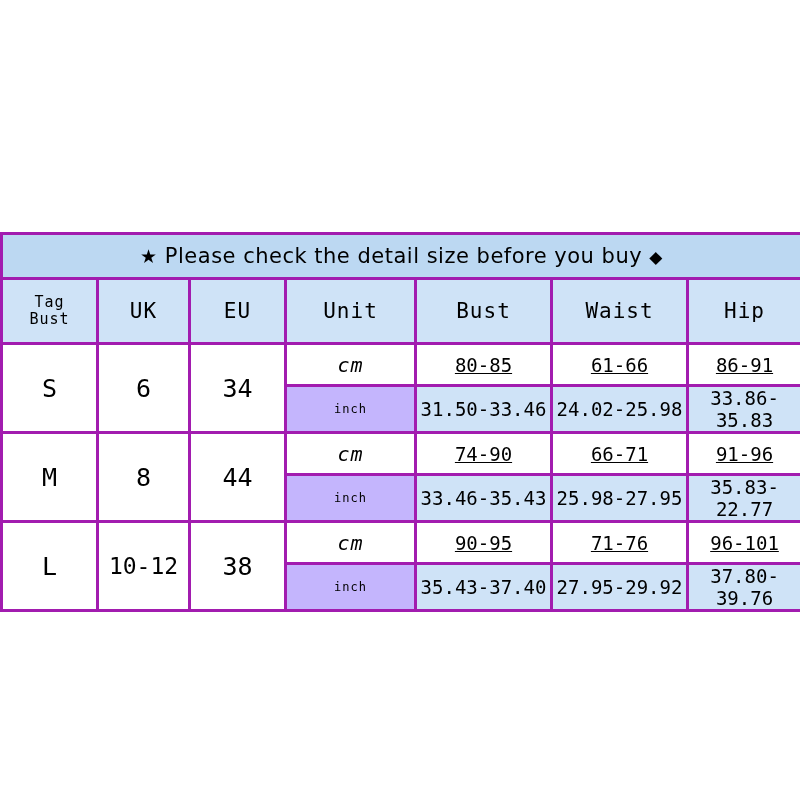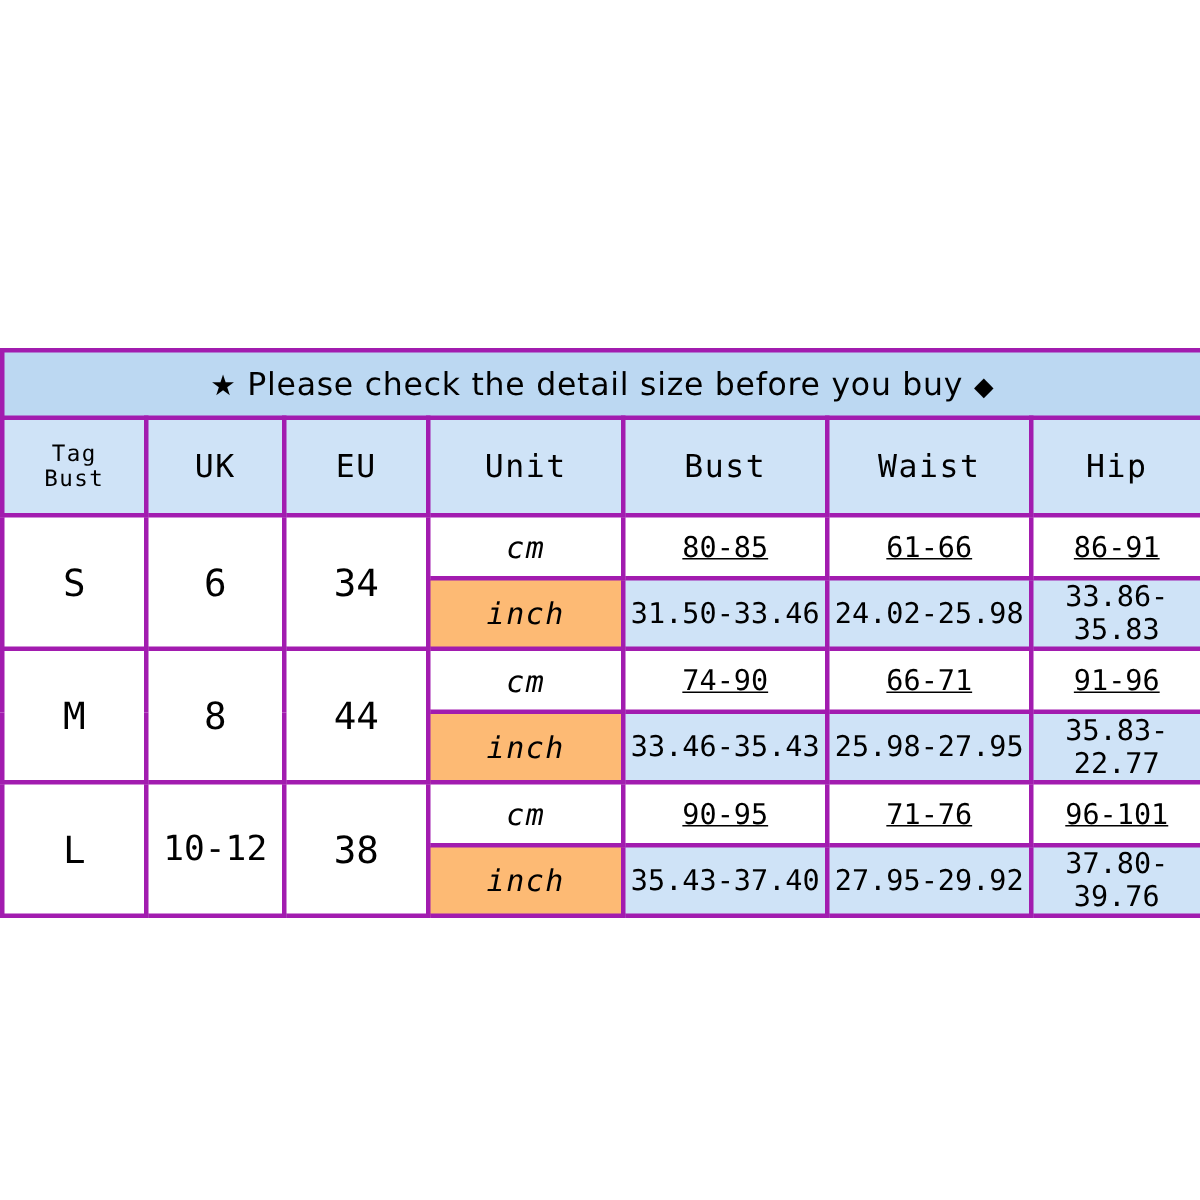--- a/index.html
+++ b/index.html
@@ -67,25 +67,24 @@
   .sizecell.small { font-size: 23px; }
 
   .unit-cm {
     background: #ffffff;
     font-size: 20px;
     height: 39px;
     letter-spacing: 1px;
     font-style: italic;
   }
   .unit-inch {
-    background: #fdba74;
-    font-size: 20px;
+    background: #c4b5fd;
+    font-size: 12px;
     height: 39px;
     letter-spacing: 1px;
-    font-style: italic;
   }
   .val-cm {
     background: #ffffff;
     font-size: 19px;
     height: 39px;
     text-decoration: underline;
   }
   .val-inch {
     background: #cfe3f7;
     font-size: 19px;

